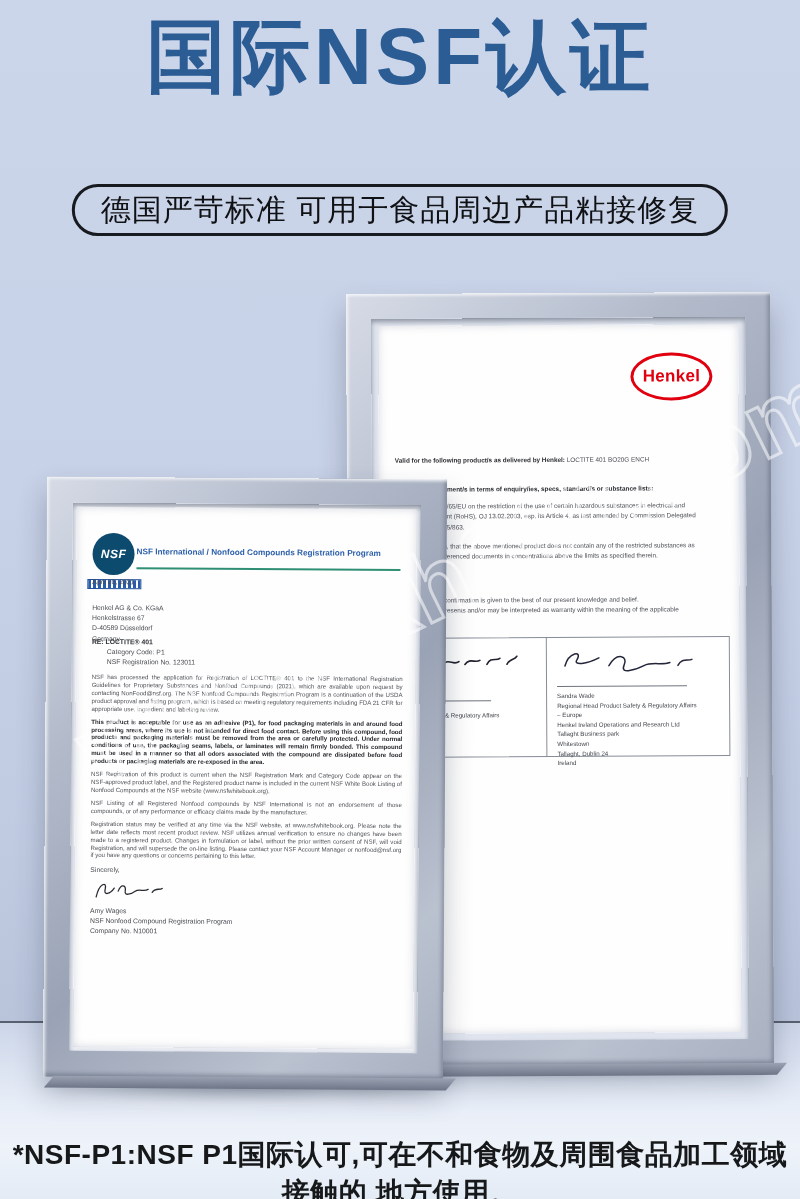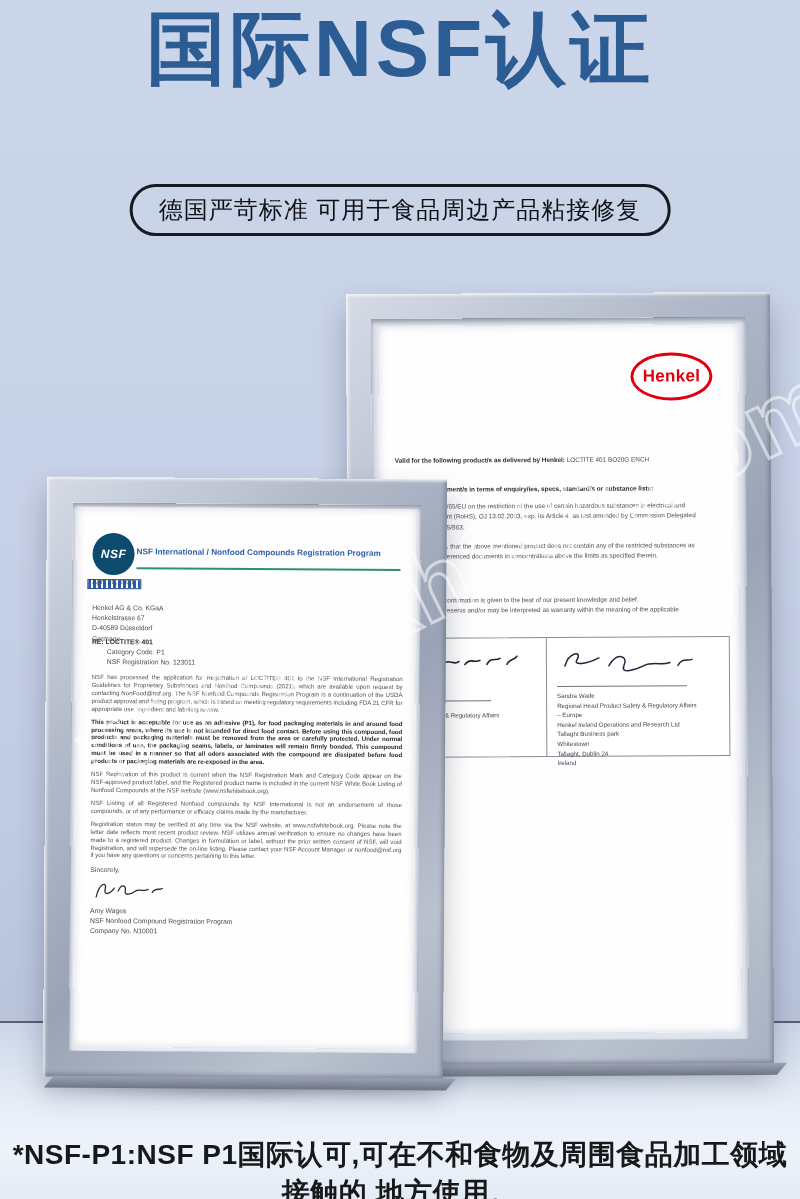--- a/index.html
+++ b/index.html
@@ -7,21 +7,21 @@
   #stage{position:relative;width:800px;height:1199px;overflow:hidden;
          background:linear-gradient(180deg,#ccd6ea 0%,#c7d1e7 40%,#c0cbe2 70%,#b9c4db 85%);}
   .abs{position:absolute;}
 
   
   .title{width:100%;text-align:center;font-weight:900;color:#2b5c94;
          font-size:80px;line-height:1.02;letter-spacing:4px;}
   .pill{left:50%;transform:translateX(-50%);top:184px;height:52px;
         display:flex;align-items:center;padding:16px 26px;box-sizing:border-box;
         border:3px solid #171a1f;border-radius:40px;background:transparent;
-        font-size:24px;font-weight:500;color:#101114;white-space:nowrap;letter-spacing:1px;}
+        font-size:30px;font-weight:500;color:#101114;white-space:nowrap;letter-spacing:1px;}
 
   
   .floor{top:1023px;left:0;right:0;bottom:0;
          background:linear-gradient(180deg,#ccd6e9 0%,#e7edf7 45%,#eef3fa 70%,#e3ebf5 100%);}
   .horizon{top:1021px;left:0;right:0;height:2px;background:rgba(58,64,78,.75);}
   .shadow{filter:blur(5px);}
   .shadow-left{left:20px;top:1062px;width:460px;height:40px;
        background:radial-gradient(ellipse at center,rgba(35,45,65,.42),rgba(35,45,65,0) 68%);}
   .shadow-right{left:330px;top:1044px;width:470px;height:36px;
        background:radial-gradient(ellipse at center,rgba(35,45,65,.32),rgba(35,45,65,0) 68%);}
@@ -73,21 +73,21 @@
 </head>
 <body>
 
 <div id="stage">
 
   <div class="abs floor"></div>
   <div class="abs horizon"></div>
   <div class="abs shadow shadow-right"></div>
   <div class="abs shadow shadow-left"></div>
 
-  <div class="abs title" style="top:8px;left:0;">
+  <div class="abs title" style="top:16px;left:0;">
     <div>国际NSF认证</div>
   </div>
   <div class="abs pill">
     <span>德国严苛标准 可用于食品周边产品粘接修复</span>
   </div>
 
   <div class="frame" style="left:348px;top:293px;width:424px;height:772px;padding:25px;transform:rotate(-0.3deg);">
     <div class="frame-base"></div>
     <div class="mat" style="left:25px;top:25px;right:25px;bottom:25px;"></div>
     <div class="paper" style="left:32px;top:32px;width:360px;height:708px;">

